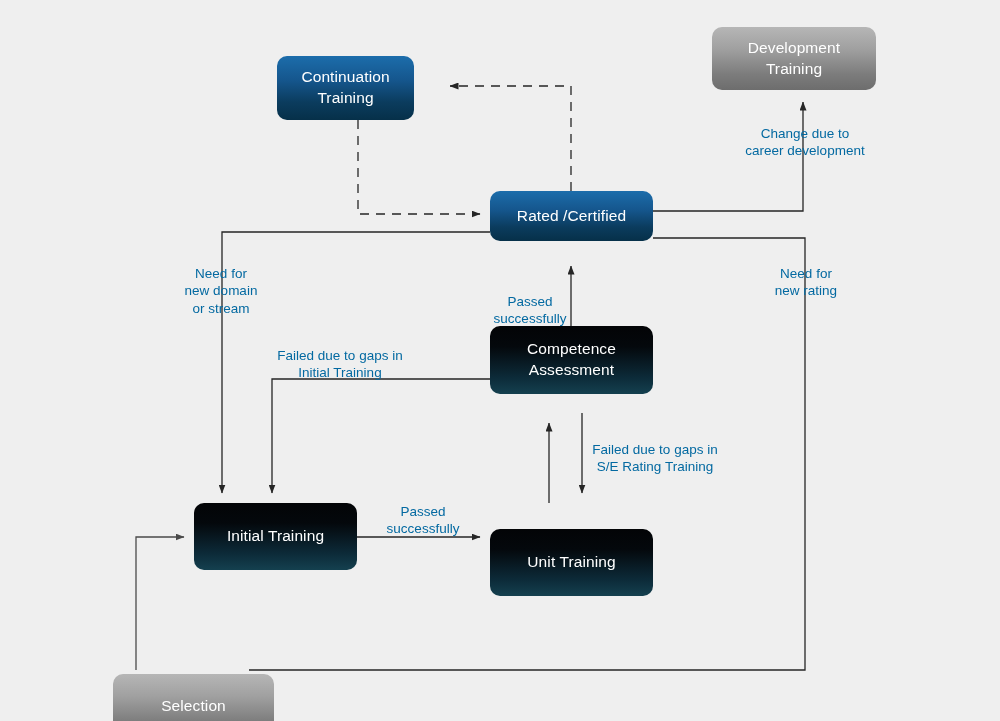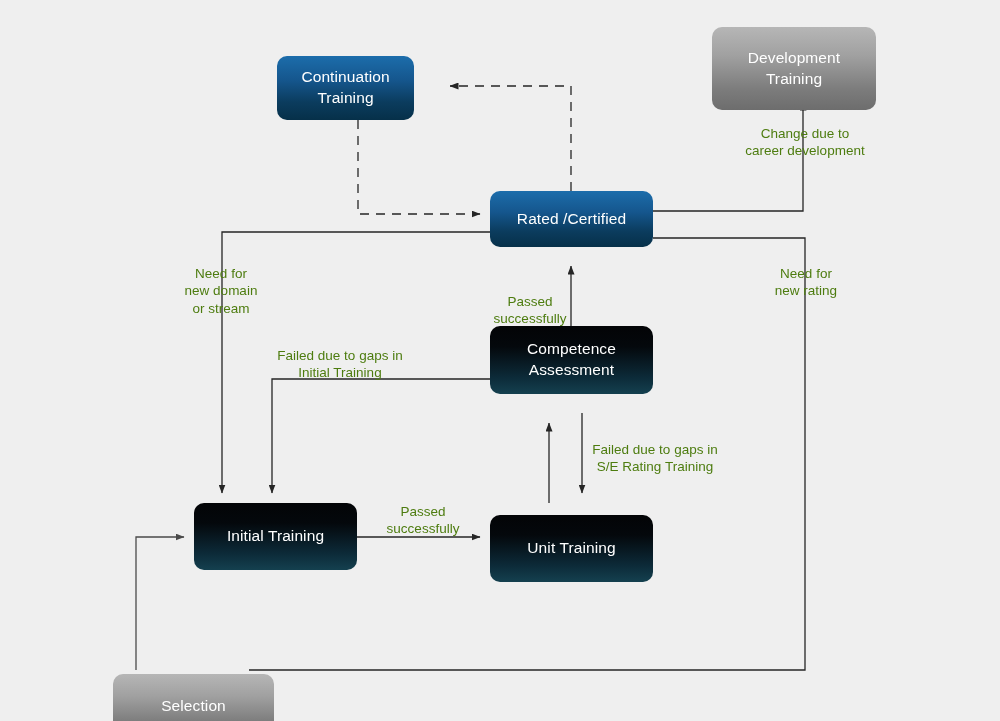--- a/index.html
+++ b/index.html
@@ -45,21 +45,21 @@
   .node-blue {
     background: linear-gradient(to bottom, #1a6cab 0%, #14589016 0%, #156architecture 0%);
     background: linear-gradient(to bottom, #1c6dab 0%, #15568d 38%, #0b3c5e 72%, #063049 100%);
   }
   .node-gray {
     background: linear-gradient(to bottom, #b6b6b6 0%, #a0a0a0 35%, #7c7c7c 75%, #6d6d6d 100%);
   }
   .edge-label {
     position: absolute;
     font-size: 13.5px;
-    color: #4d7c0f;
+    color: #0369a1;
     line-height: 1.28;
     text-align: center;
     white-space: pre;
     z-index: 2;
   }
 </style>
 </head>
 <body>
 
 <div id="diagram-canvas">
@@ -99,39 +99,39 @@
       <path d="M 357 537 L 480 537" marker-end="url(#arrowhead)"></path>
 
     </g>
   </svg>
 
   <div class="node node-blue" style="left:277px; top:56px; width:137px; height:64px;">
     <span style="white-space:pre-line;">Continuation
 Training</span>
   </div>
 
-  <div class="node node-gray" style="left:712px; top:27px; width:164px; height:83px;">
+  <div class="node node-gray" style="left:712px; top:27px; width:164px; height:63px;">
     <span style="white-space:pre-line;">Development
 Training</span>
   </div>
 
-  <div class="node node-blue" style="left:490px; top:191px; width:163px; height:56px;">
+  <div class="node node-blue" style="left:490px; top:191px; width:163px; height:50px;">
     <span style="white-space:pre-line;">Rated /Certified</span>
   </div>
 
   <div class="node node-dark" style="left:490px; top:326px; width:163px; height:68px;">
     <span style="white-space:pre-line;">Competence
 Assessment</span>
   </div>
 
   <div class="node node-dark" style="left:194px; top:503px; width:163px; height:67px;">
     <span style="white-space:pre-line;">Initial Training</span>
   </div>
 
-  <div class="node node-dark" style="left:490px; top:515px; width:163px; height:67px;">
+  <div class="node node-dark" style="left:490px; top:529px; width:163px; height:67px;">
     <span style="white-space:pre-line;">Unit Training</span>
   </div>
 
   <div class="node node-gray" style="left:88px; top:674px; width:161px; height:64px;margin-left:25px;">
     <span style="white-space:pre-line;">Selection</span>
   </div>
 
   <div class="edge-label" style="left:805px; top:125px; width:170px; margin-left:-85px;">Change due to
 career development</div>
 

